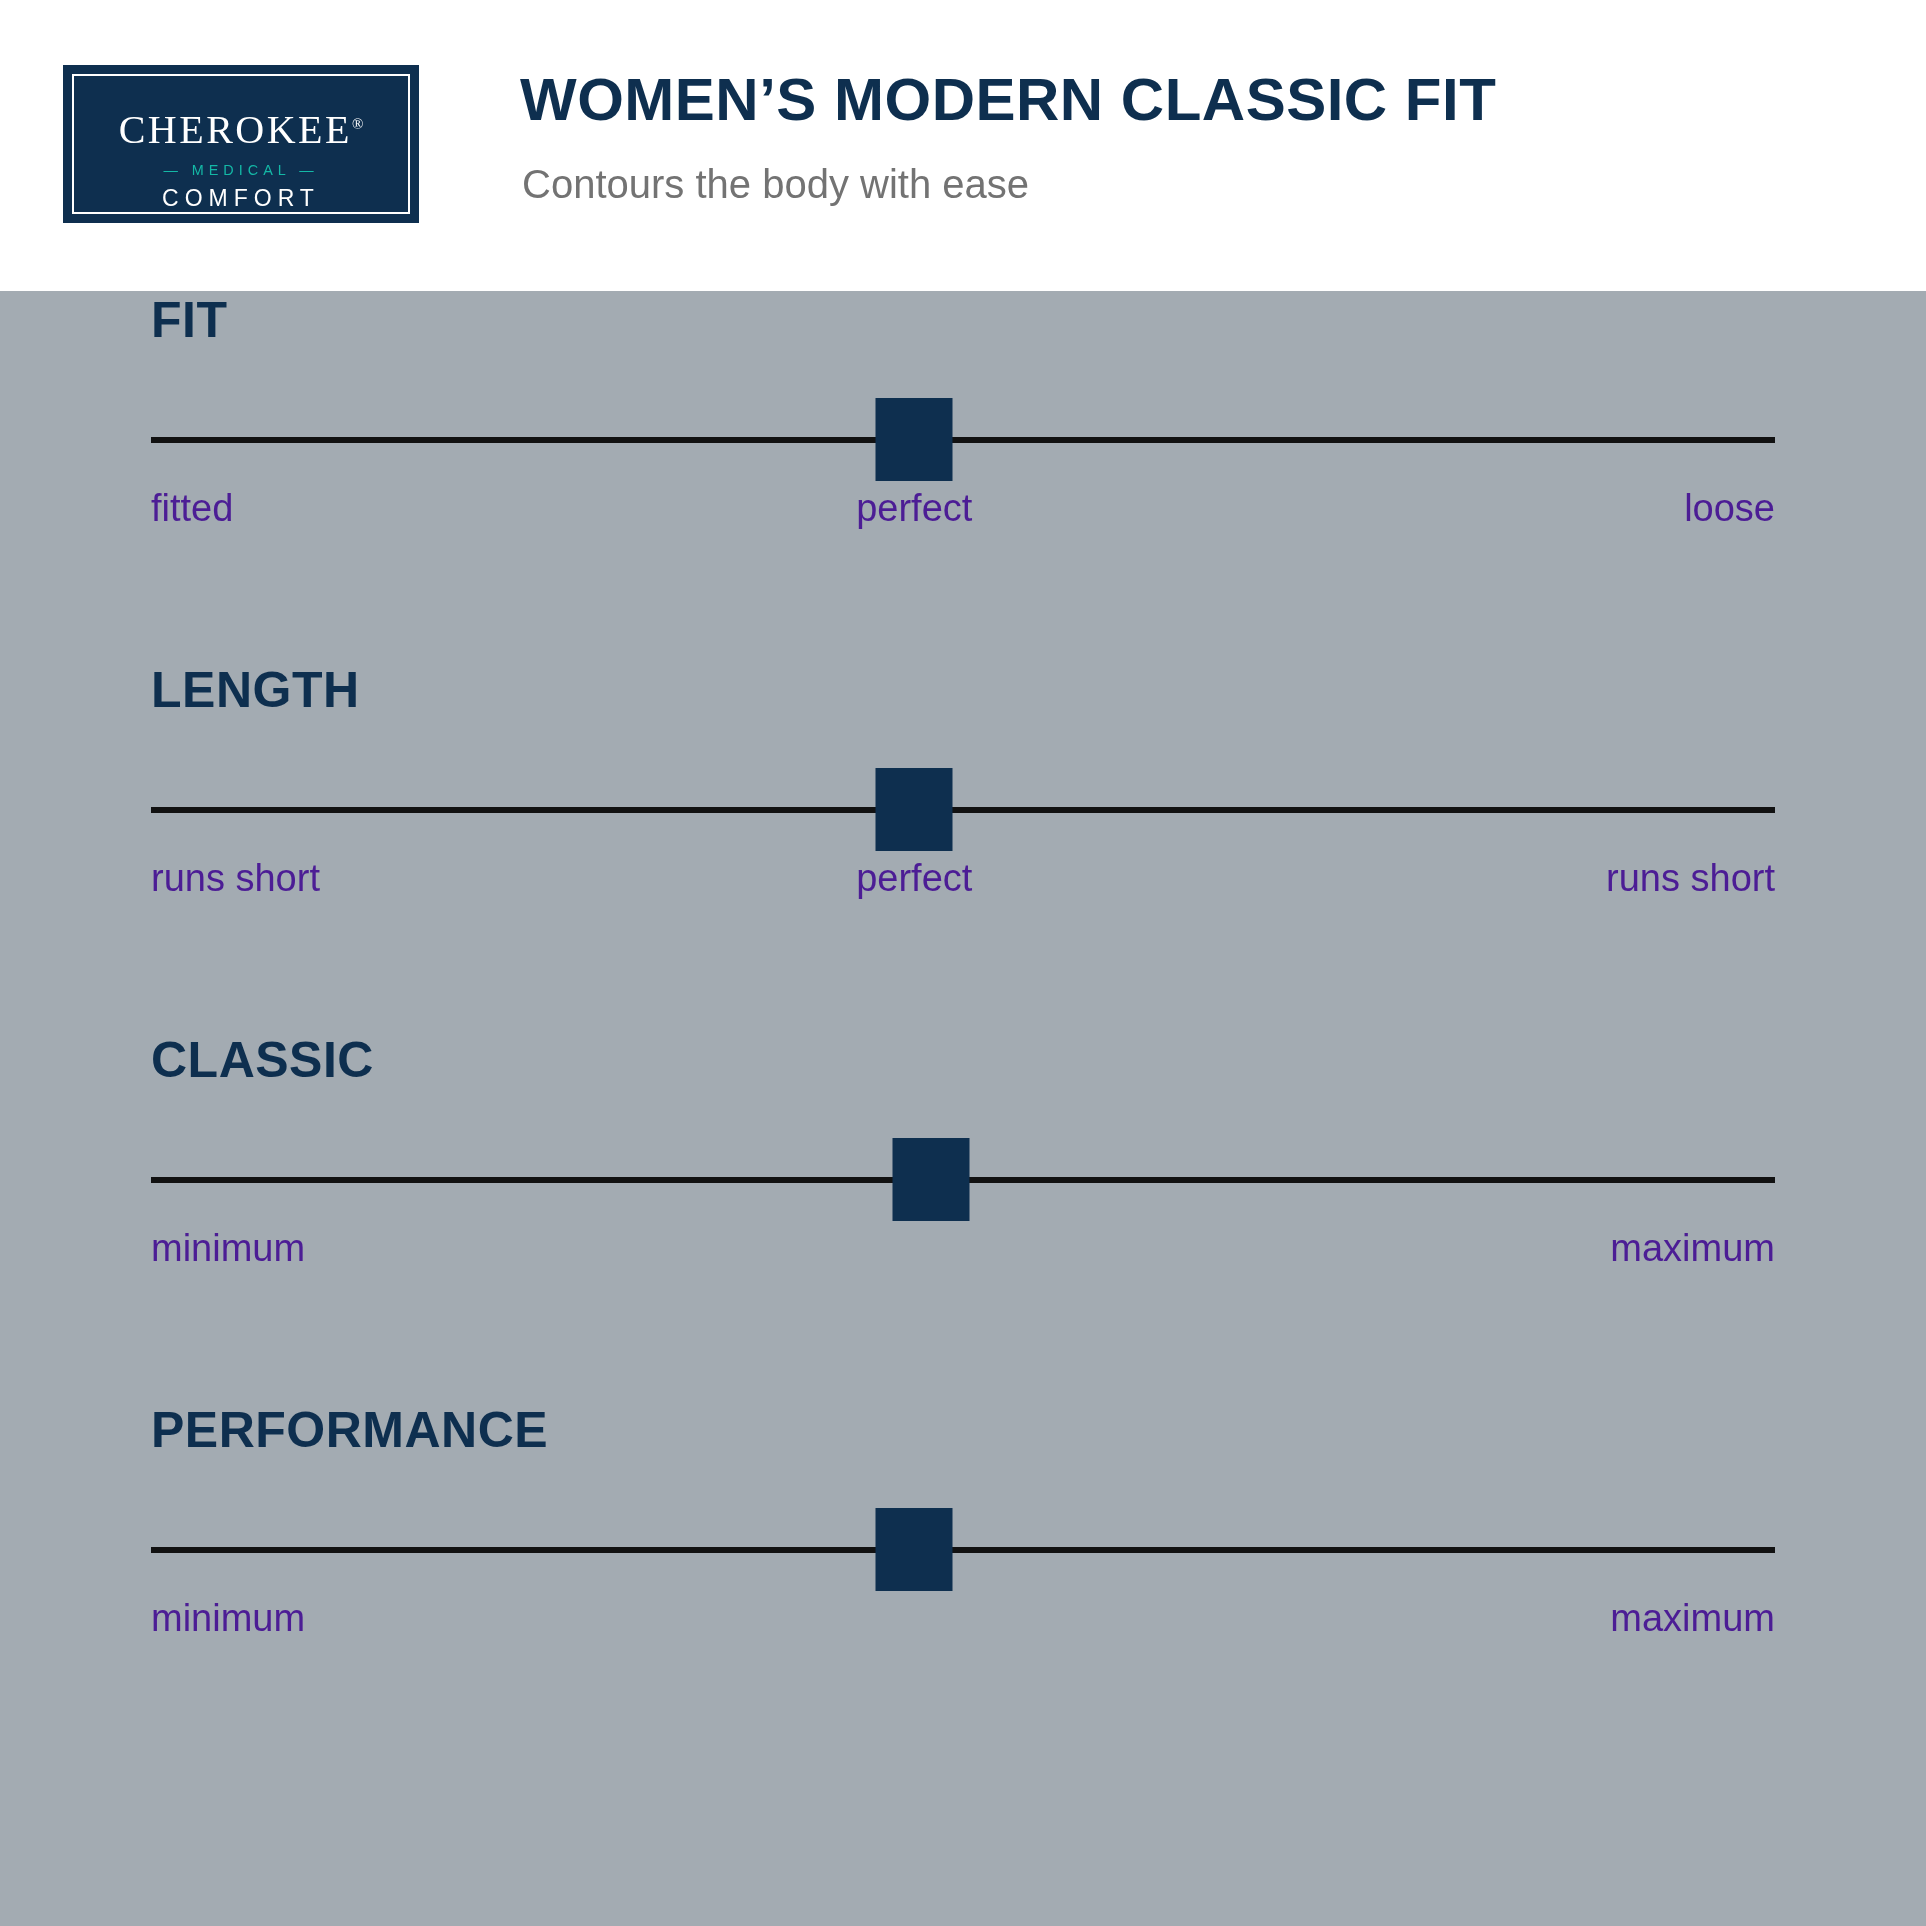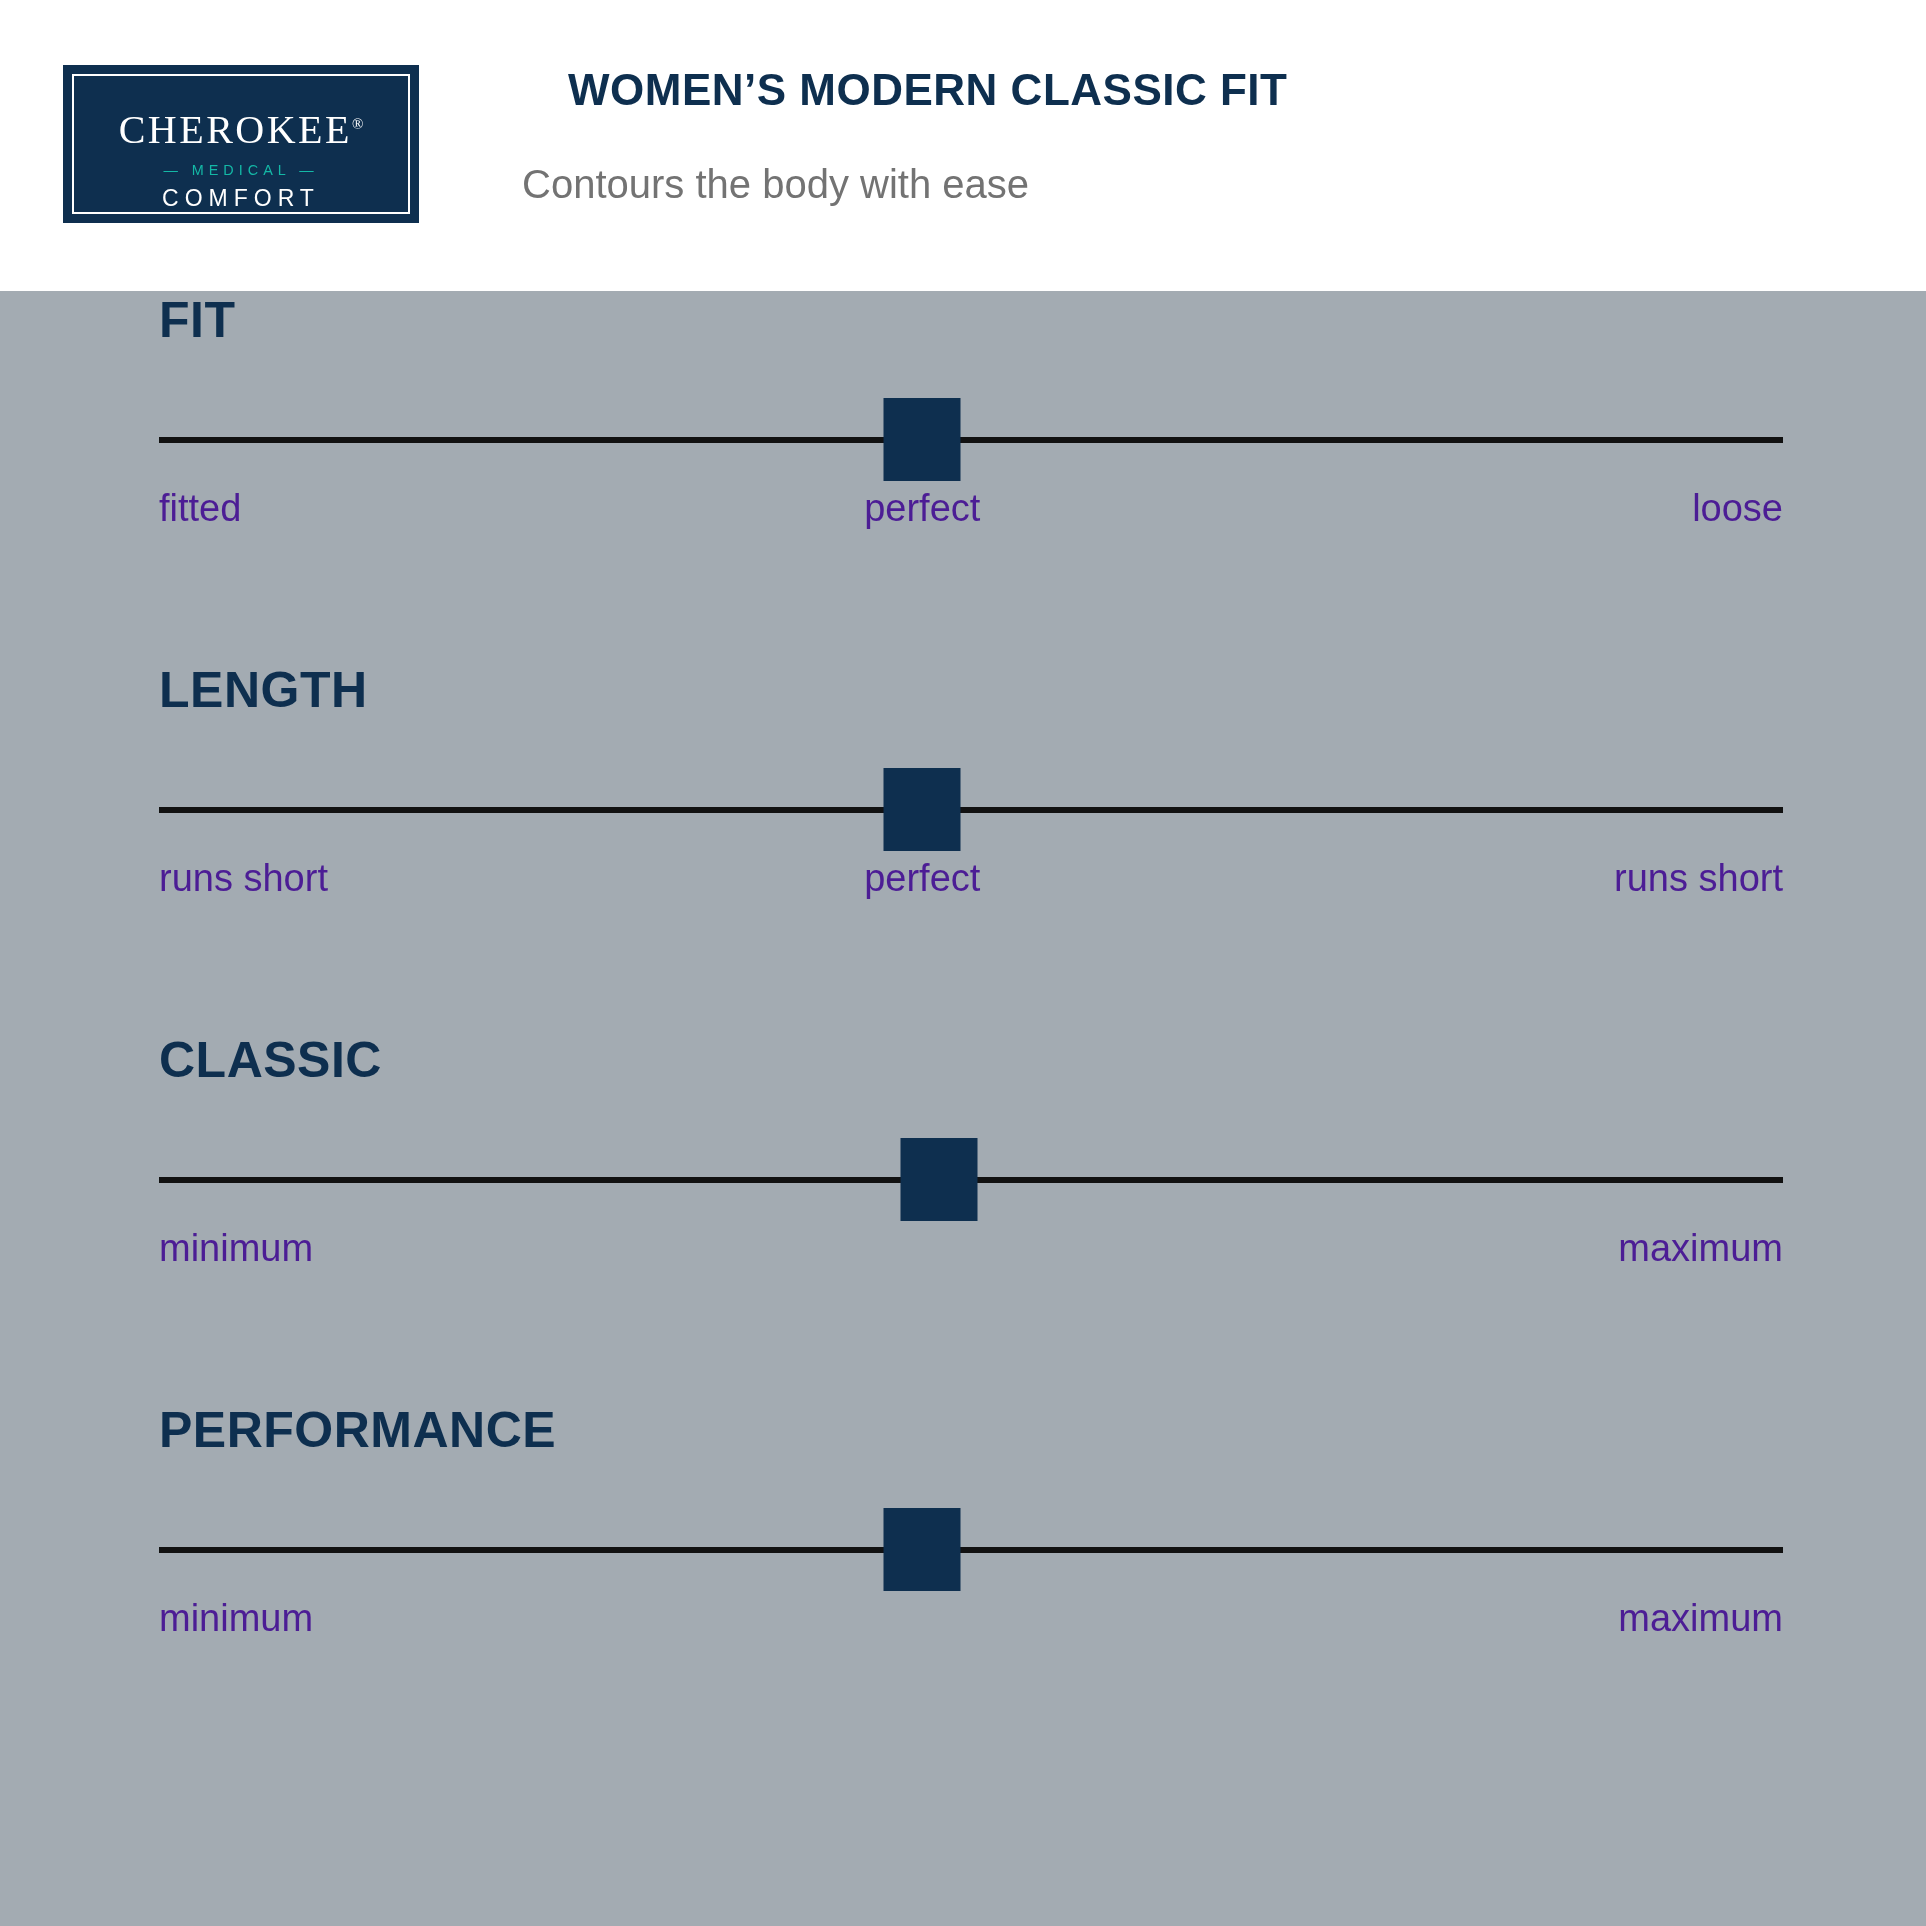--- a/index.html
+++ b/index.html
@@ -77,40 +77,39 @@
     font-size: 23px;
     letter-spacing: 6px;
     margin-top: 7px;
     white-space: nowrap;
   }
   .header-title {
     position: absolute;
     left: 520px;
     top: 65px;
     color: #0e2f4f;
-    font-size: 44px;
+    font-size: 60px;
     font-weight: bold;
     letter-spacing: 0.5px;
     white-space: nowrap;
-    margin-left: 48px;
   }
   .header-subtitle {
     position: absolute;
     left: 522px;
     top: 162px;
     color: #737373;
     font-size: 40px;
     font-weight: 400;
     white-space: nowrap;
   }
 
   
   .scales {
     position: absolute;
-    left: 8px;
+    left: 0;
     top: 291px;
     width: 1800px;
   }
   .scale {
     position: relative;
     height: 370px;
   }
   .scale-title {
     position: absolute;
     left: 151px;

